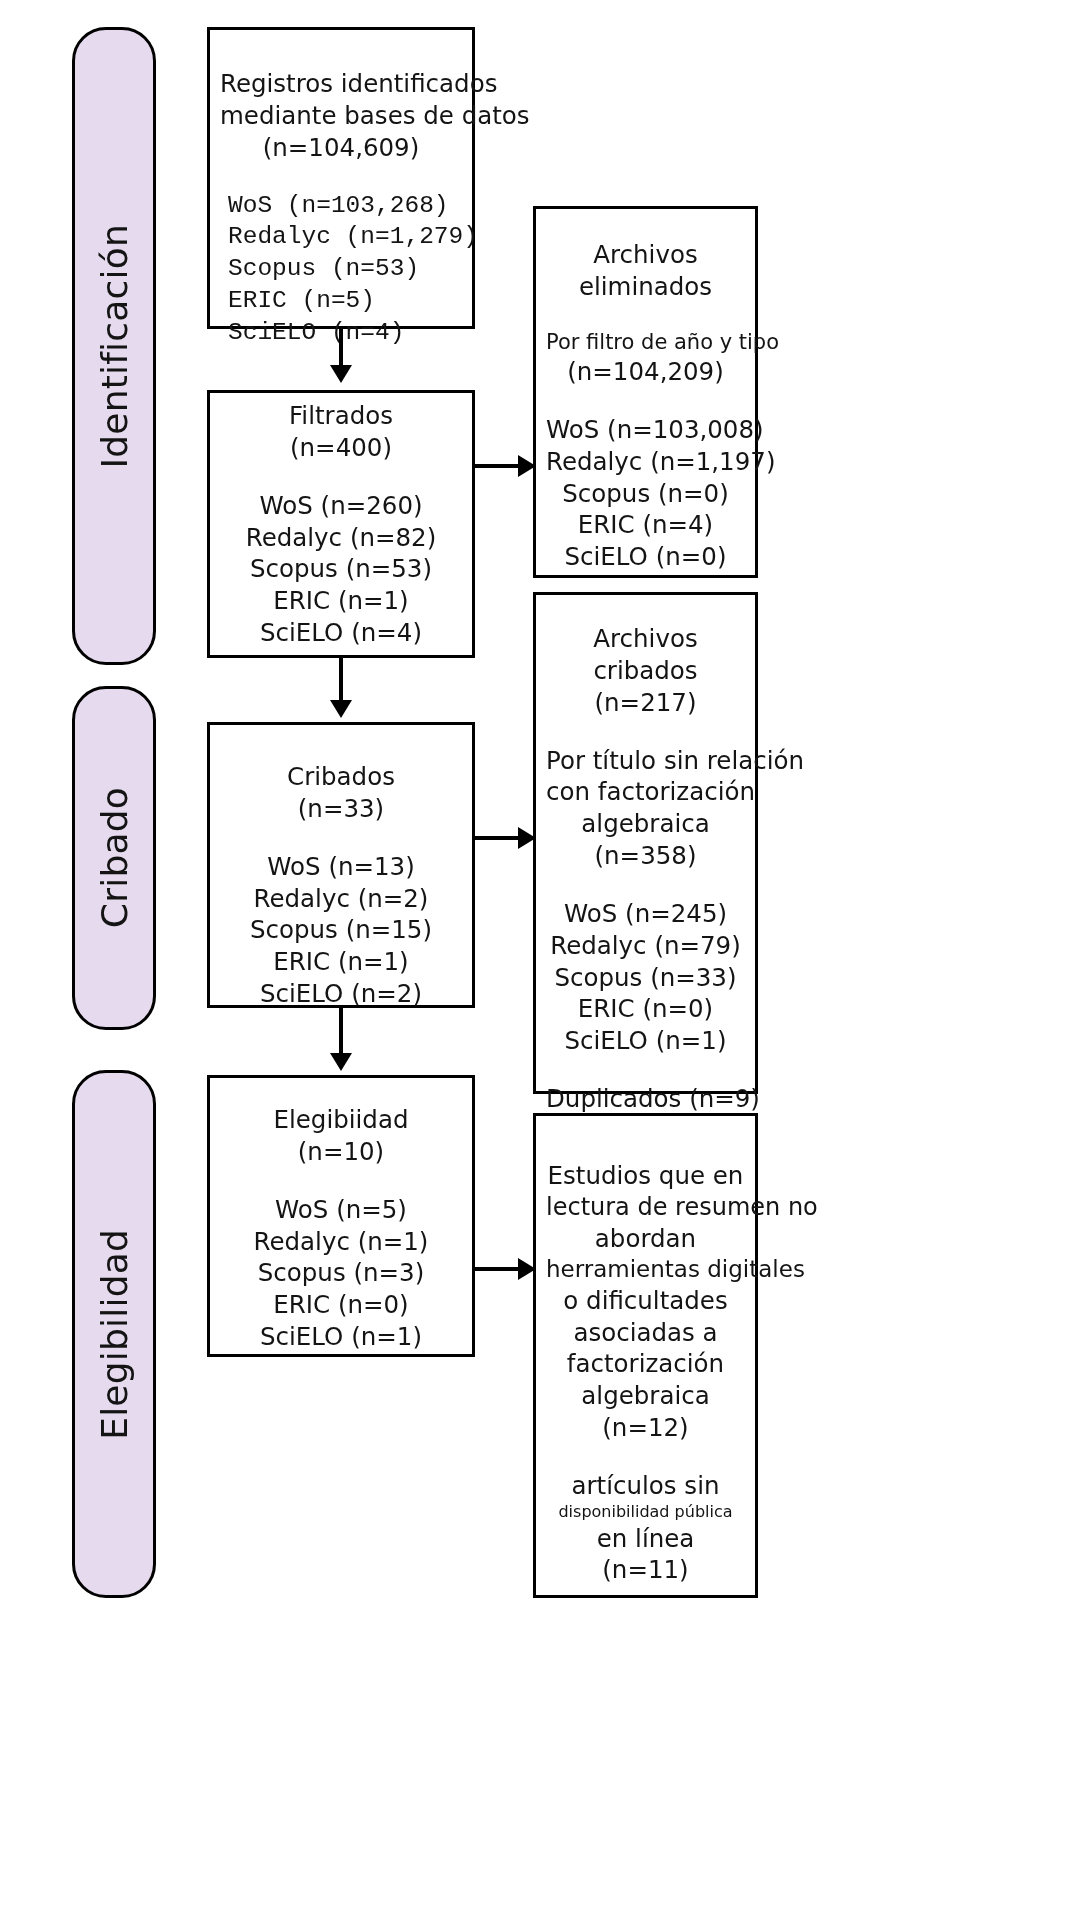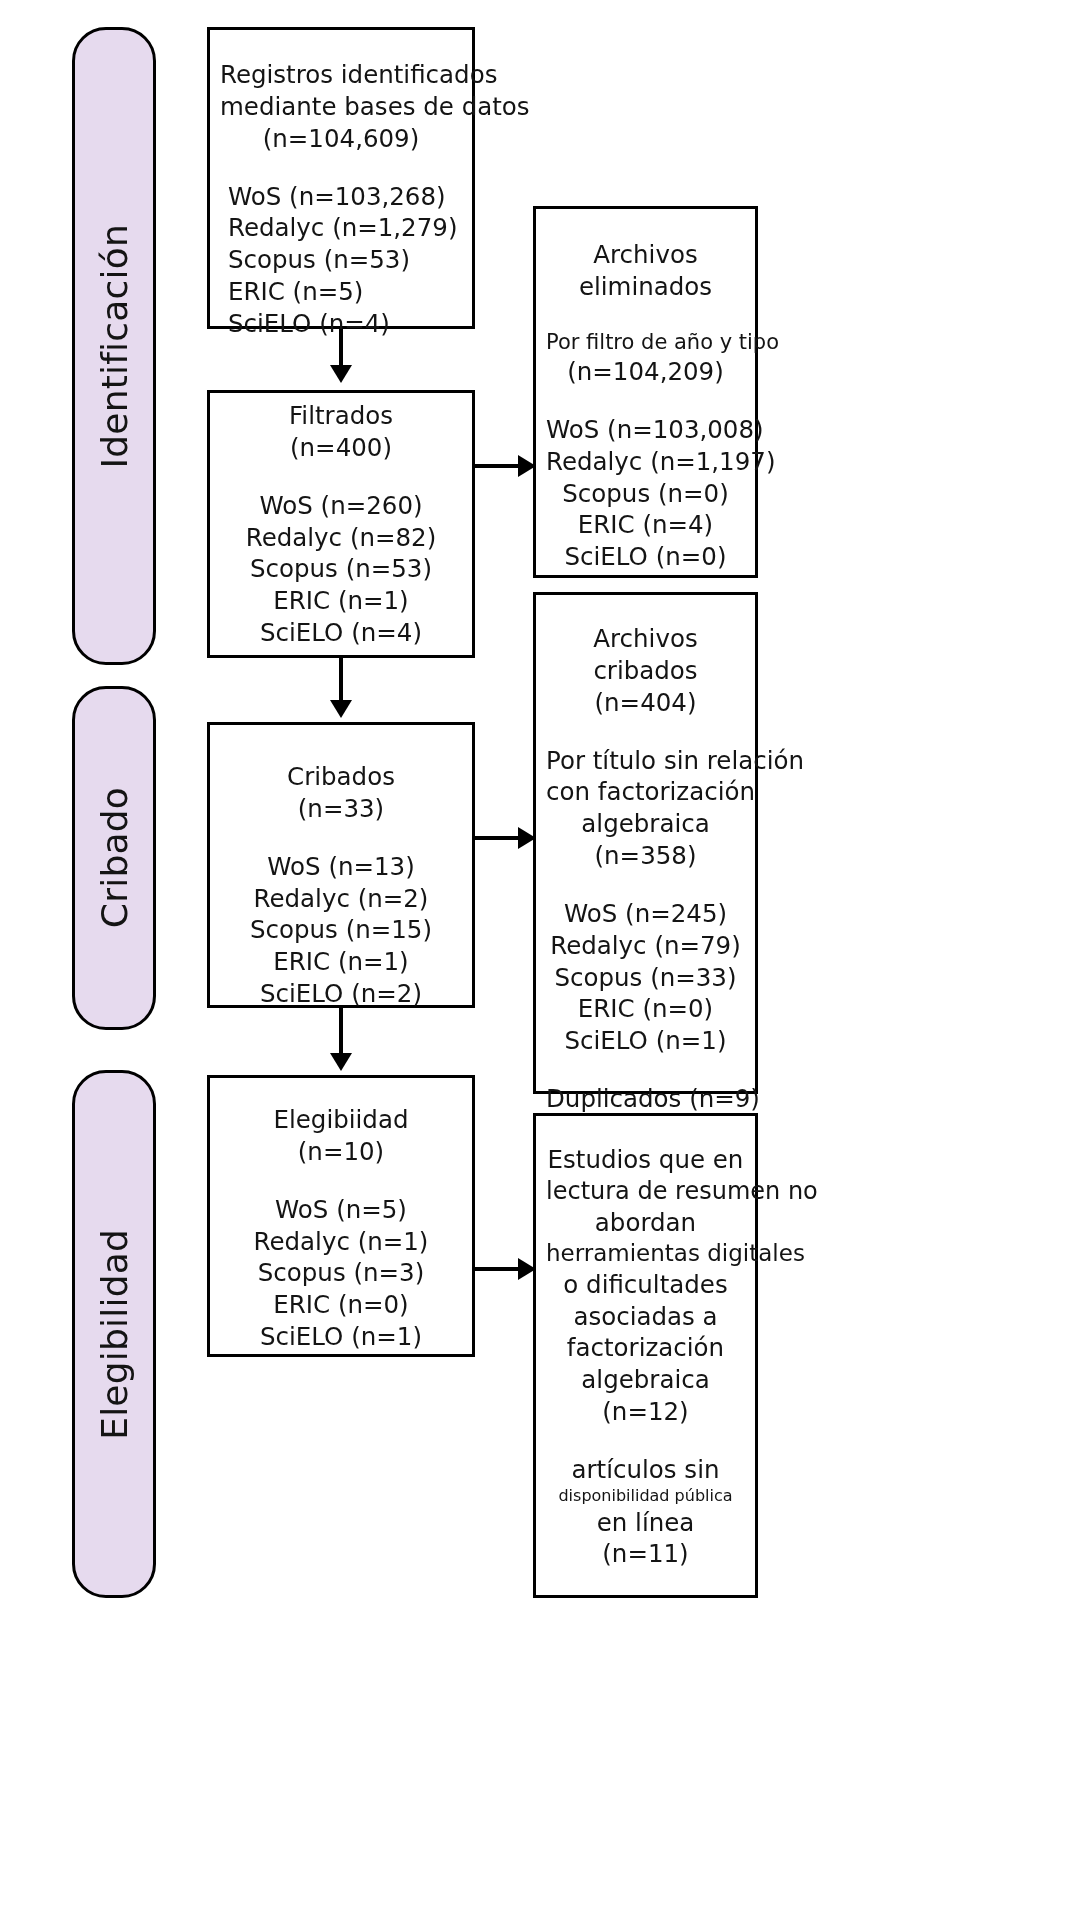--- a/index.html
+++ b/index.html
@@ -52,21 +52,21 @@
   .box-inner {
     width: 100%;
   }
   .ln {
     font-size: 24.5px;
     line-height: 1.30;
     color: #141414;
     text-align: center;
     white-space: nowrap;
   }
-  .ln.left { text-align: left; padding-left: 8px; }
+  .ln.left { text-align: left; padding-left: 8px; font-family: Liberation Mono, monospace; }
   .gap {
     height: 26px;
   }
 
   
   .vline {
     position: absolute;
     background: #000000;
     width: 4px;
   }
@@ -100,21 +100,21 @@
   </div>
 
   <div class="stage" style="left:72px; top:686px; width:84px; height:344px; background:#e6daee;">
     <span class="stage-label">Cribado</span>
   </div>
 
   <div class="stage" style="left:72px; top:1070px; width:84px; height:528px; background:#e6daee;">
     <span class="stage-label">Elegibilidad</span>
   </div>
 
-  <div class="box" style="left:207px; top:27px; width:268px; height:302px; justify-content:flex-start; padding-top:29px;">
+  <div class="box" style="left:207px; top:27px; width:268px; height:302px; justify-content:flex-start; padding-top:38px;">
     <div class="box-inner">
       <div class="ln">Registros identificados</div>
       <div class="ln">mediante bases de datos</div>
       <div class="ln">(n=104,609)</div>
       <div class="gap"></div>
       <div class="ln left">WoS (n=103,268)</div>
       <div class="ln left">Redalyc (n=1,279)</div>
       <div class="ln left">Scopus (n=53)</div>
       <div class="ln left">ERIC (n=5)</div>
       <div class="ln left">SciELO (n=4)</div>
@@ -172,21 +172,21 @@
     </div>
   </div>
 
   <div class="hline" style="left:475px; top:836px; width:46px;"></div>
   <div class="arrow-right" style="left:518px; top:827px;"></div>
 
   <div class="box" style="left:533px; top:592px; width:225px; height:502px; justify-content:flex-start; padding-top:28px;">
     <div class="box-inner">
       <div class="ln">Archivos</div>
       <div class="ln">cribados</div>
-      <div class="ln">(n=404)</div>
+      <div class="ln">(n=217)</div>
       <div class="gap"></div>
       <div class="ln">Por título sin relación</div>
       <div class="ln">con factorización</div>
       <div class="ln">algebraica</div>
       <div class="ln">(n=358)</div>
       <div class="gap"></div>
       <div class="ln">WoS (n=245)</div>
       <div class="ln">Redalyc (n=79)</div>
       <div class="ln">Scopus (n=33)</div>
       <div class="ln">ERIC (n=0)</div>
@@ -208,21 +208,21 @@
       <div class="ln">Redalyc (n=1)</div>
       <div class="ln">Scopus (n=3)</div>
       <div class="ln">ERIC (n=0)</div>
       <div class="ln">SciELO (n=1)</div>
     </div>
   </div>
 
   <div class="hline" style="left:475px; top:1267px; width:46px;"></div>
   <div class="arrow-right" style="left:518px; top:1258px;"></div>
 
-  <div class="box" style="left:533px; top:1113px; width:225px; height:485px; justify-content:flex-start; padding-top:28px;align-items:flex-end;">
+  <div class="box" style="left:533px; top:1113px; width:225px; height:485px; justify-content:flex-start; padding-top:44px;align-items:flex-end;">
     <div class="box-inner">
       <div class="ln">Estudios que en</div>
       <div class="ln" style="font-size:24px;">lectura de resumen no</div>
       <div class="ln">abordan</div>
       <div class="ln" style="font-size:23px;">herramientas digitales</div>
       <div class="ln">o dificultades</div>
       <div class="ln">asociadas a</div>
       <div class="ln">factorización</div>
       <div class="ln">algebraica</div>
       <div class="ln">(n=12)</div>

